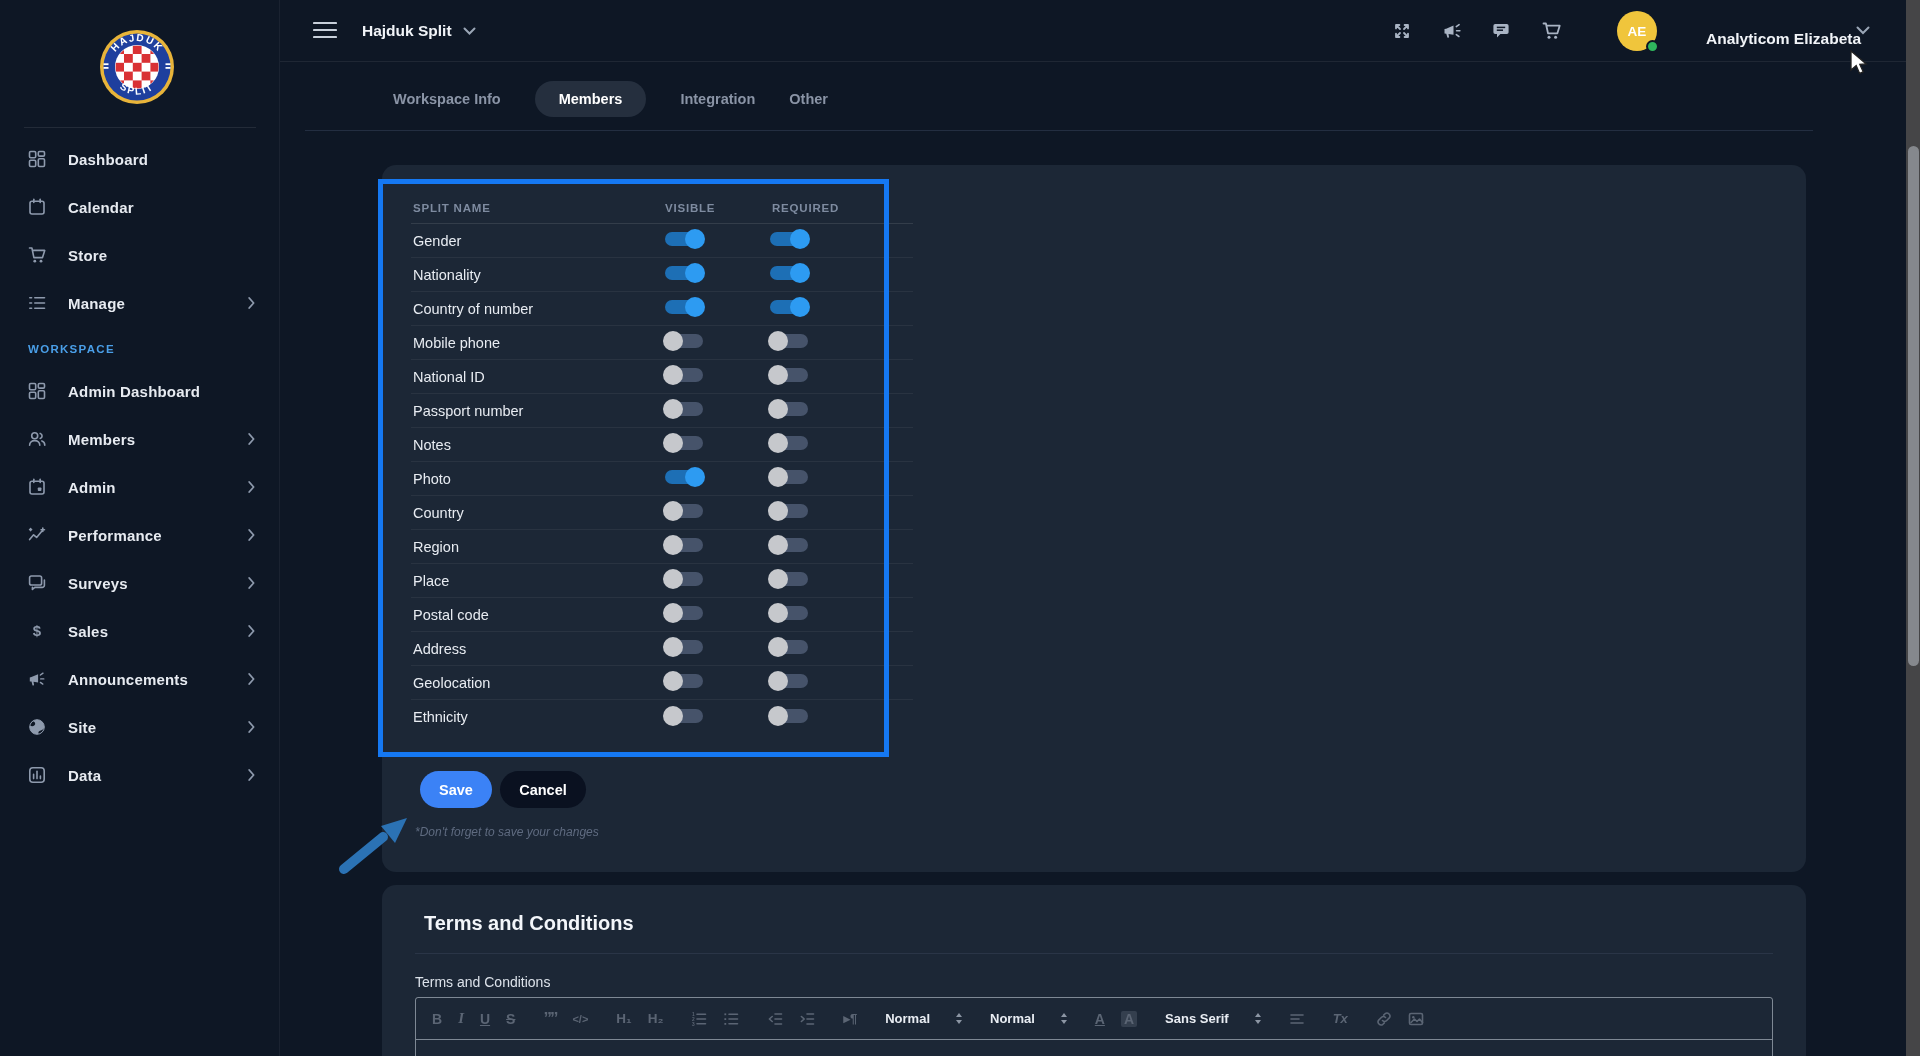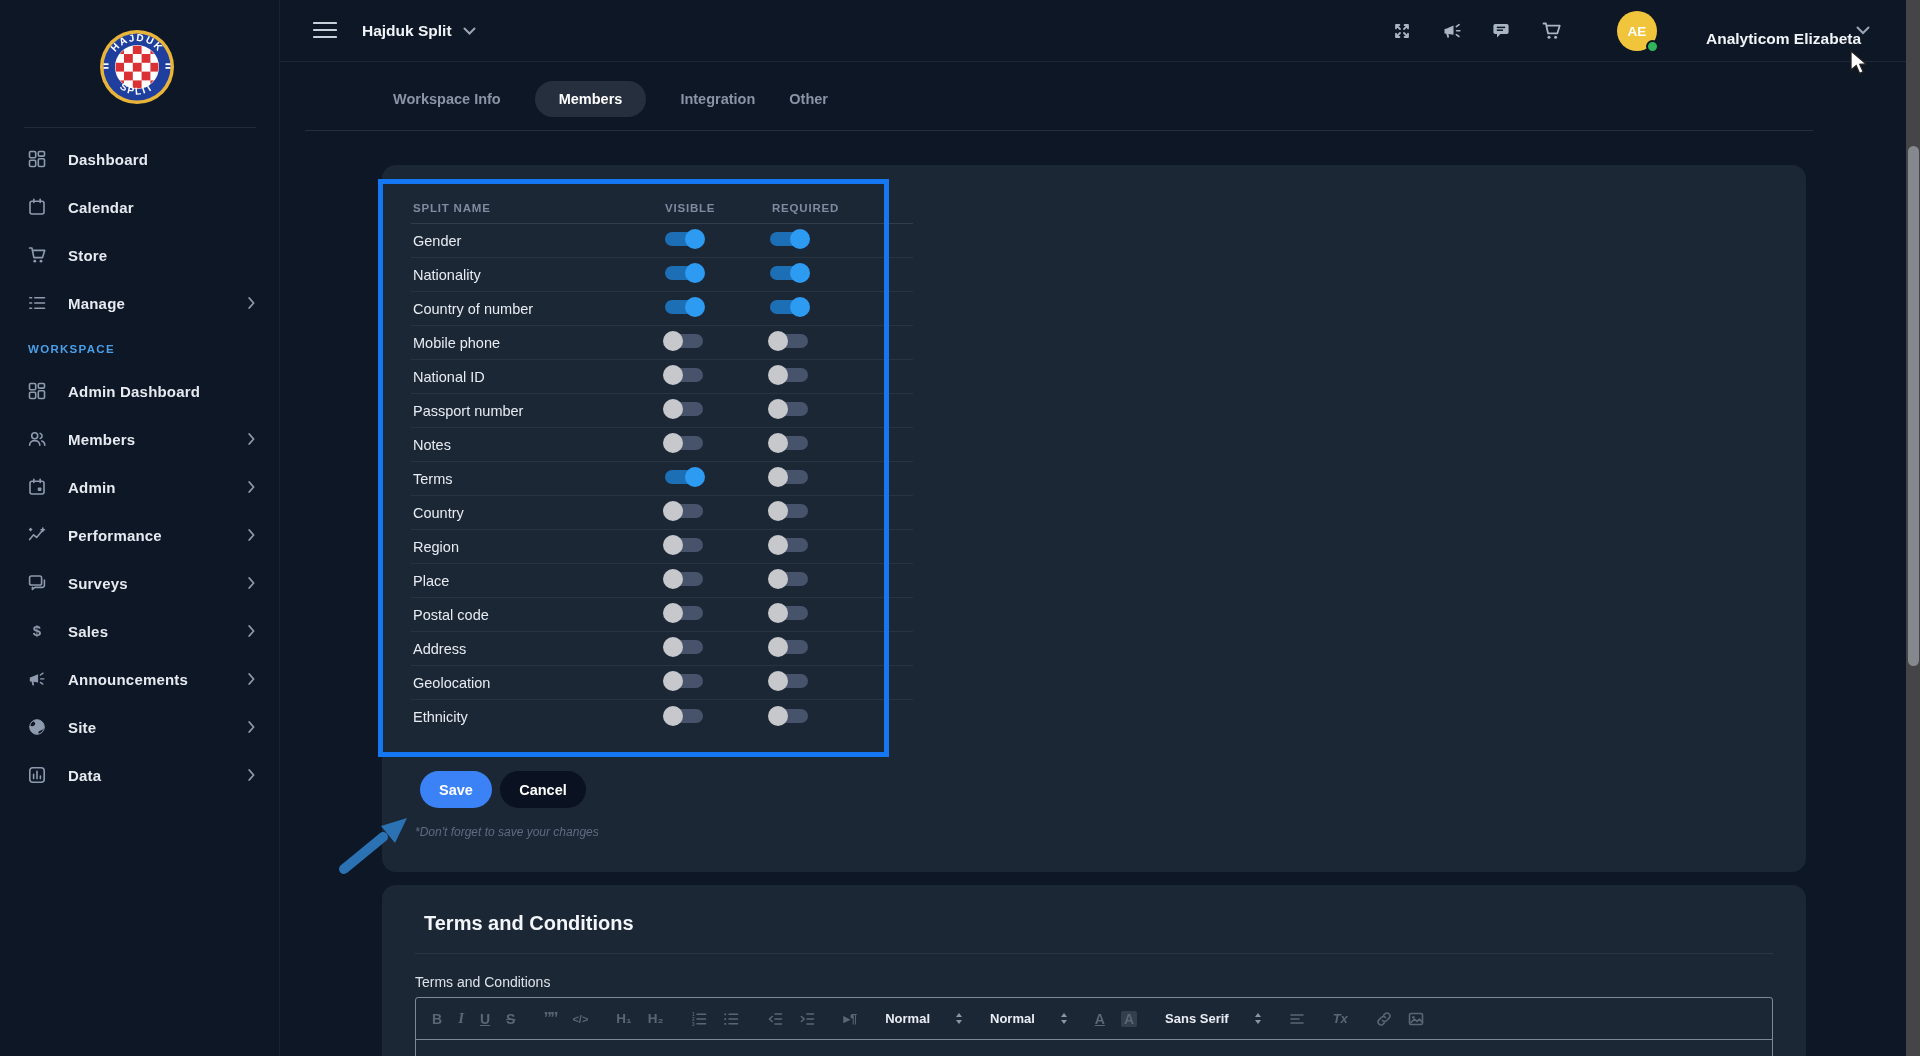--- a/index.html
+++ b/index.html
@@ -414,21 +414,21 @@
         <span class="f-col-name">Passport number</span>
         <span class="f-col-toggle"><span class="toggle off"><span class="knob"></span></span></span>
         <span class="f-col-toggle"><span class="toggle off"><span class="knob"></span></span></span>
       </div>
       <div class="f-row">
         <span class="f-col-name">Notes</span>
         <span class="f-col-toggle"><span class="toggle off"><span class="knob"></span></span></span>
         <span class="f-col-toggle"><span class="toggle off"><span class="knob"></span></span></span>
       </div>
       <div class="f-row">
-        <span class="f-col-name">Terms</span>
+        <span class="f-col-name">Photo</span>
         <span class="f-col-toggle"><span class="toggle on"><span class="knob"></span></span></span>
         <span class="f-col-toggle"><span class="toggle off"><span class="knob"></span></span></span>
       </div>
       <div class="f-row">
         <span class="f-col-name">Country</span>
         <span class="f-col-toggle"><span class="toggle off"><span class="knob"></span></span></span>
         <span class="f-col-toggle"><span class="toggle off"><span class="knob"></span></span></span>
       </div>
       <div class="f-row">
         <span class="f-col-name">Region</span>

